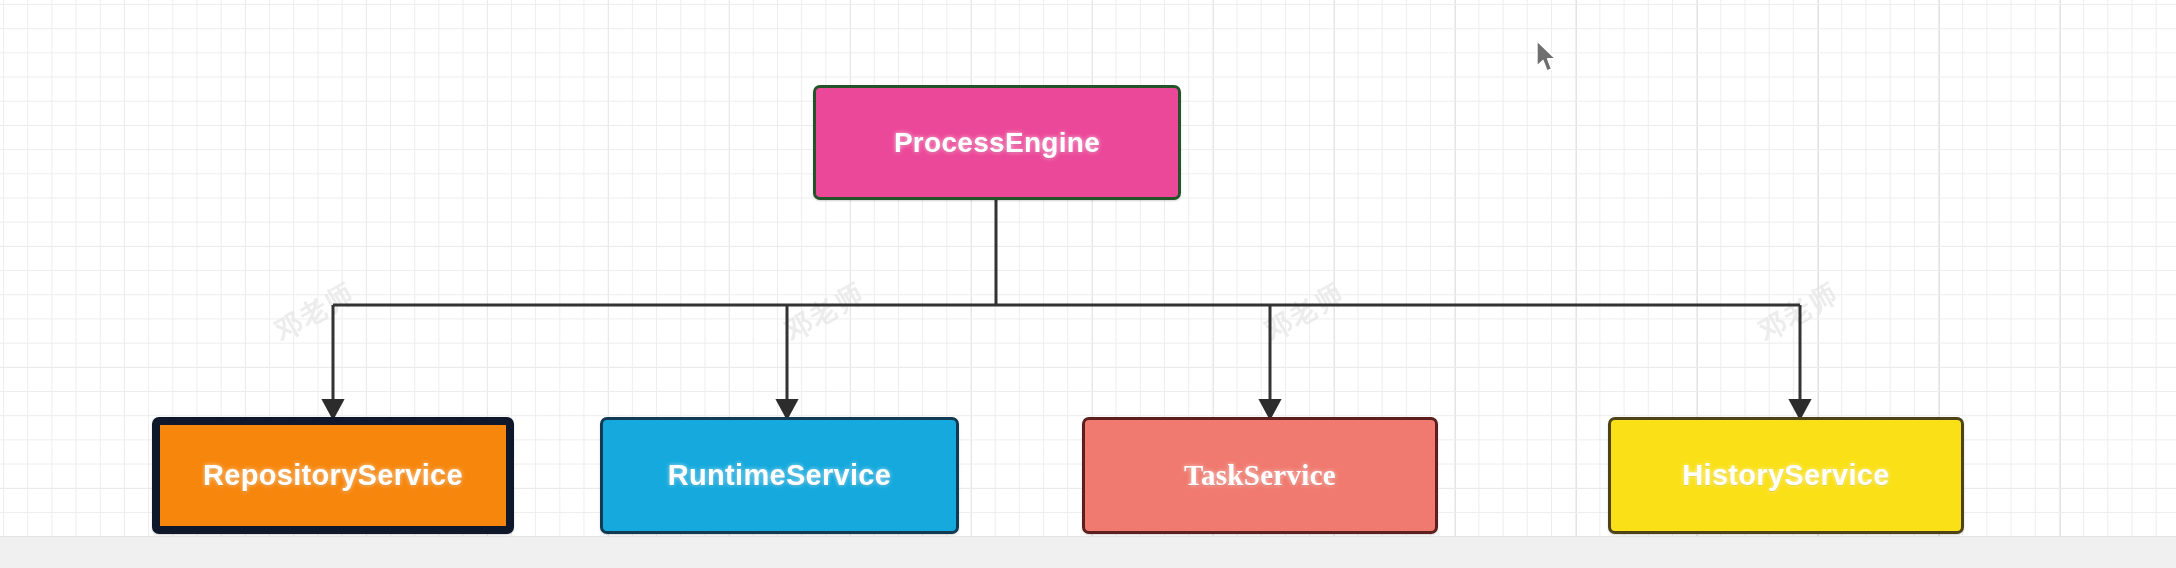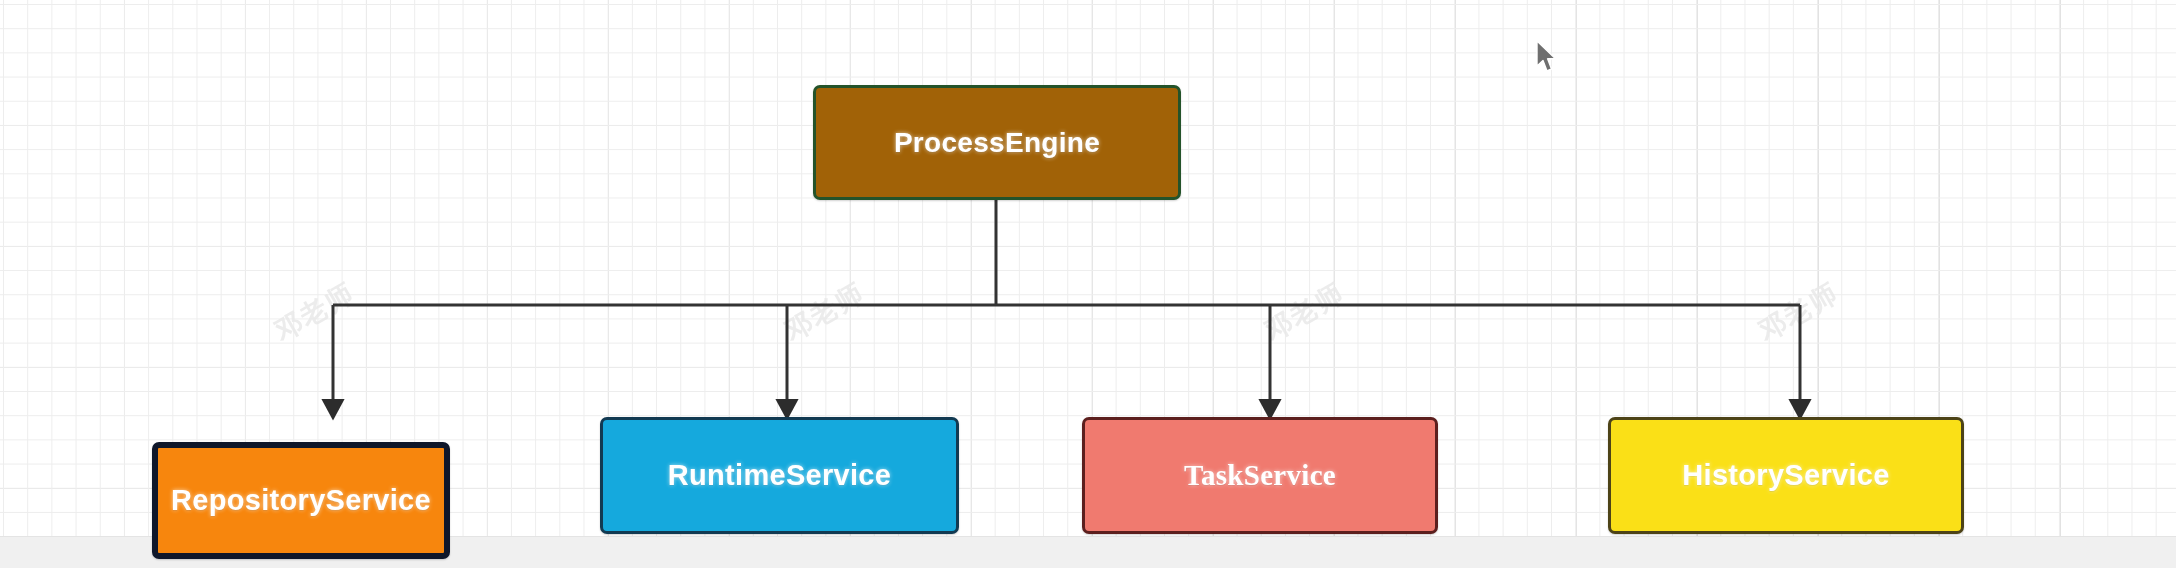--- a/index.html
+++ b/index.html
@@ -126,25 +126,25 @@
     <g fill="none" stroke="#333333" stroke-width="3" stroke-linecap="butt">
       <path d="M996,200 L996,305"></path>
       <path d="M333,305 L1800,305"></path>
       <path d="M333,305 L333,409" marker-end="url(#arrowhead)"></path>
       <path d="M787,305 L787,409" marker-end="url(#arrowhead)"></path>
       <path d="M1270,305 L1270,409" marker-end="url(#arrowhead)"></path>
       <path d="M1800,305 L1800,409" marker-end="url(#arrowhead)"></path>
     </g>
   </svg>
 
-  <div class="node node-root" style="left:813px; top:85px; width:368px; height:115px; background:#a16207; border:3px solid #24532a;">
+  <div class="node node-root" style="left:813px; top:85px; width:368px; height:115px; background:#ec4899; border:3px solid #24532a;">
     <span>ProcessEngine</span>
   </div>
 
-  <div class="node node-leaf" style="left:152px; top:417px; width:298px; height:117px; background:#f7860d; border:6px solid #0f172a;margin-top:25px;">
+  <div class="node node-leaf" style="left:152px; top:417px; width:362px; height:117px; background:#f7860d; border:8px solid #0f172a;">
     <span>RepositoryService</span>
   </div>
 
   <div class="node node-leaf" style="left:600px; top:417px; width:359px; height:117px; background:#15a9dd; border:3px solid #123a52;text-align:right;">
     <span>RuntimeService</span>
   </div>
 
   <div class="node node-leaf" style="left:1082px; top:417px; width:356px; height:117px; background:#f07a6f; border:3px solid #5c1f1e;font-family:Liberation Serif, serif;">
     <span>TaskService</span>
   </div>

